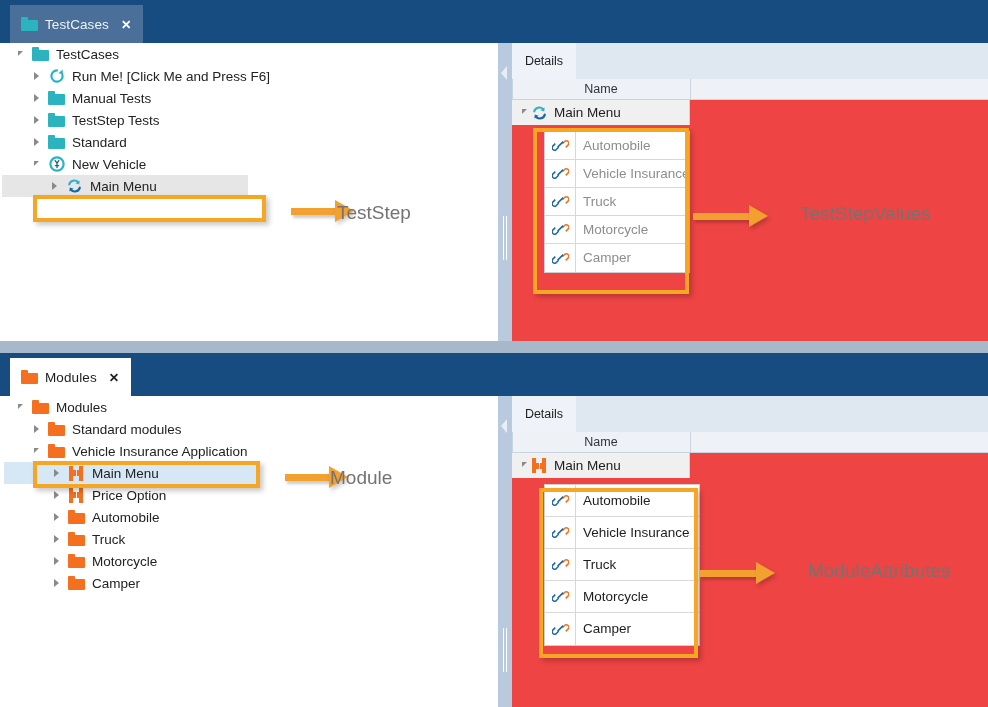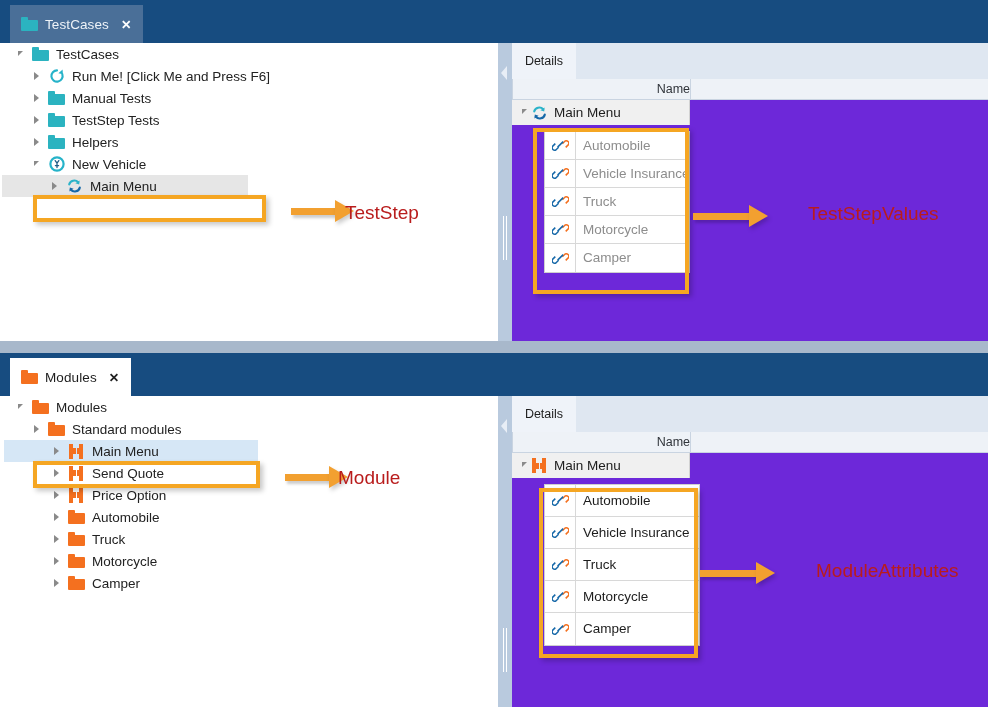--- a/index.html
+++ b/index.html
@@ -66,47 +66,47 @@
   .sel-blue{background:#d6e7f6;}
 
   
   .splitter{position:absolute;top:43px;bottom:0;left:498px;width:14px;background:#b9cade;}
   .splitter .arrow{position:absolute;left:3px;top:23px;width:0;height:0;
     border-right:6px solid #e8eef6;border-top:7px solid transparent;border-bottom:7px solid transparent;}
   .splitter .grip{position:absolute;left:5px;width:1px;height:44px;background:#ffffff;}
   .splitter .grip.g2{left:8px;}
 
   
-  .details{position:absolute;left:512px;top:43px;right:0;bottom:0;background:#6d28d9;}
+  .details{position:absolute;left:512px;top:43px;right:0;bottom:0;background:#ef4444;}
   .dtabs{position:absolute;left:0;top:0;right:0;height:36px;background:#dfe7f1;}
   .dtab{position:absolute;top:0;height:36px;display:flex;align-items:center;justify-content:center;
         font-size:12.5px;color:#1d1d1d;box-sizing:border-box;}
   .dtab.on{background:#eff3f9;}
   .dtab.off{background:#adc3d8;}
   .colhdr{position:absolute;left:0;top:36px;right:0;height:20px;background:#eef2f7;border-bottom:1px solid #c9d4e1;}
-  .colhdr .cell{position:absolute;top:0;height:20px;line-height:20px;font-size:12.5px;color:#30343a;text-align:right;}
+  .colhdr .cell{position:absolute;top:0;height:20px;line-height:20px;font-size:12.5px;color:#30343a;text-align:center;}
   .colhdr .sep{position:absolute;top:0;height:20px;width:1px;background:#c9d4e1;}
 
   .rootrow{position:absolute;display:flex;align-items:center;height:25px;background:#f0f0f0;
            border-right:1px solid #d2d2d2;box-sizing:border-box;}
   .rootrow .txt{font-size:13.5px;color:#1d1d1d;margin-left:6px;}
 
   .grid{position:absolute;background:#ffffff;border:1px solid #cfcfcf;box-sizing:border-box;}
   .grow{display:flex;align-items:center;height:28px;box-sizing:border-box;border-bottom:1px solid #d8d8d8;}
   .grow:last-child{border-bottom:none;}
   .grow .lnkwrap{width:30px;flex:0 0 30px;display:flex;align-items:center;justify-content:center;}
   .grow .gtxt{font-size:13.5px;padding-left:7px;border-left:1px solid #d8d8d8;height:28px;line-height:28px;
                flex:1 1 auto;overflow:hidden;white-space:nowrap;}
   .grow.muted .gtxt{color:#8d8d8d;}
   .grow.dark .gtxt{color:#1d1d1d;}
 
   
   .hl{position:absolute;border:4px solid #f5a623;box-sizing:border-box;
       box-shadow:3px 3px 5px rgba(0,0,0,.22);pointer-events:none;}
-  .anno-label{position:absolute;color:#b91c1c;font-size:19px;white-space:nowrap;margin-left:8px;}
+  .anno-label{position:absolute;color:#737373;font-size:19px;white-space:nowrap;}
   .anno-arrow{position:absolute;height:0;}
   .anno-arrow .shaft{position:absolute;left:0;top:0;height:7px;background:#f2a030;
      box-shadow:2px 3px 3px rgba(0,0,0,.20);}
   .anno-arrow .head{position:absolute;top:-8px;width:0;height:0;
      border-left:19px solid #f2a030;border-top:11.5px solid transparent;border-bottom:11.5px solid transparent;
      filter:drop-shadow(2px 3px 2px rgba(0,0,0,.20));}
 </style>
 </head>
 <body>
 
@@ -173,21 +173,21 @@
 
 
     <div class="trow ind2">
       <span class="exp closed">
           <i></i>
         </span>
       <span class="folder cyan" style="margin-left:5px">
           <i class="tabtop"></i>
           <i class="body"></i>
         </span>
-      <span class="txt">Helpers</span>
+      <span class="txt">Standard</span>
     </div>
 
     <div class="trow ind2">
       <span class="exp open">
           <i></i>
         </span>
       <span class="ico" style="margin-left:5px">
         <svg width="16" height="16" viewBox="0 0 16 16">
             <circle cx="8" cy="8" r="6.6" fill="none" stroke="#26b3c9" stroke-width="2.2"></circle>
             <path d="M6.2 4.6 L8 7.2 L9.8 4.6 M8 7.2 L8 11.6 M6.4 9.6 L9.6 9.6" fill="none" stroke="#1f5d86" stroke-width="1.3" stroke-linecap="round"></path>
@@ -333,57 +333,55 @@
       <span class="exp closed">
           <i></i>
         </span>
       <span class="folder orange" style="margin-left:5px">
           <i class="tabtop"></i>
           <i class="body"></i>
         </span>
       <span class="txt">Standard modules</span>
     </div>
 
+    <div class="trow ind2">
+      <span class="exp open">
+          <i></i>
+        </span>
+      <span class="folder orange" style="margin-left:5px">
+          <i class="tabtop"></i>
+          <i class="body"></i>
+        </span>
+      <span class="txt">Vehicle Insurance Application</span>
+    </div>
 
     <div class="trow ind3 sel-blue" style="margin-left:4px;margin-right:240px;">
       <span class="exp closed">
           <i></i>
         </span>
       <span class="mod-ico" style="margin-left:5px">
           <b class="lv"></b>
           <b class="lc"></b>
           <b class="rc"></b>
           <b class="rv"></b>
         </span>
       <span class="txt">Main Menu</span>
     </div>
 
+
     <div class="trow ind3" style="margin-left:4px">
       <span class="exp closed">
           <i></i>
         </span>
       <span class="mod-ico" style="margin-left:5px">
           <b class="lv"></b>
           <b class="lc"></b>
           <b class="rc"></b>
           <b class="rv"></b>
         </span>
-      <span class="txt">Send Quote</span>
-    </div>
-
-    <div class="trow ind3" style="margin-left:4px">
-      <span class="exp closed">
-          <i></i>
-        </span>
-      <span class="mod-ico" style="margin-left:5px">
-          <b class="lv"></b>
-          <b class="lc"></b>
-          <b class="rc"></b>
-          <b class="rv"></b>
-        </span>
       <span class="txt">Price Option</span>
     </div>
 
     <div class="trow ind3" style="margin-left:4px">
       <span class="exp closed">
           <i></i>
         </span>
       <span class="folder orange" style="margin-left:5px">
           <i class="tabtop"></i>
           <i class="body"></i>

